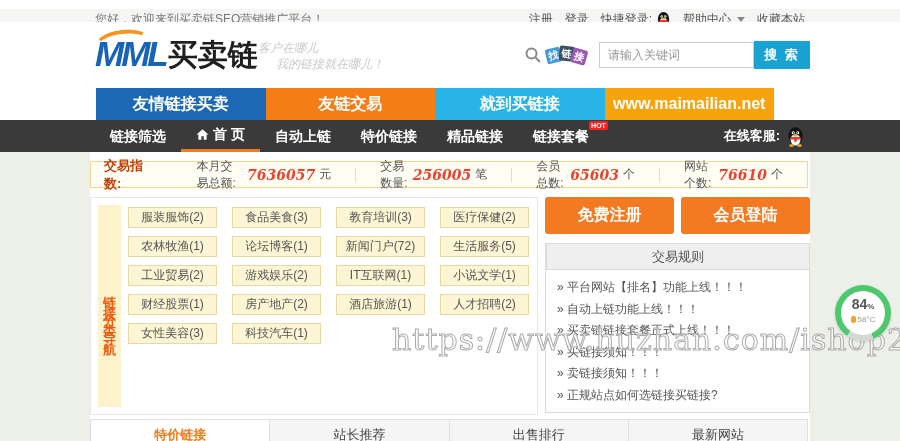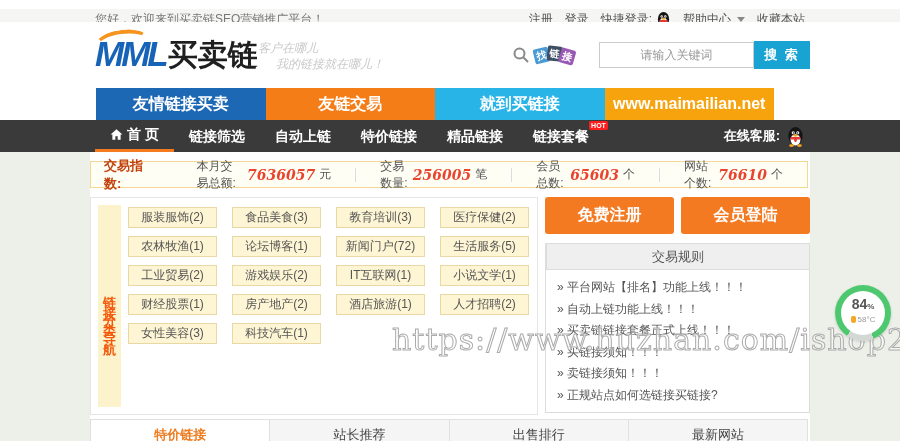--- a/index.html
+++ b/index.html
@@ -21,21 +21,21 @@
   .logo-mark::before { content:""; position:absolute; left:0px; top:-6px; width:48px; height:18px; border:3px solid transparent; border-top:4px solid #f7941d; border-radius:50%; transform:rotate(-8deg); }
   .logo-name { font-size:30px; font-weight:700; color:#1f1f1f; line-height:34px; margin-left:2px; }
   .tagline { position:absolute; left:258px; top:18px; font-family:"DejaVu Serif", serif; font-style:italic; font-size:12px; color:#c9c9c9; line-height:16px; }
   .tagline .t2 { padding-left:18px; }
   .searchbar { position:absolute; right:90px; top:19px; display:flex; align-items:center; }
   .mag-icon { margin-right:4px; }
   .tile { display:inline-block; width:15px; height:15px; line-height:15px; text-align:center; color:#fff; font-size:10px; font-weight:700; border-radius:2px; }
   .tile0 { background:#4a9bd5; transform:rotate(-14deg); }
   .tile1 { background:#3d4f63; transform:rotate(6deg) translateY(-2px); margin-left:-2px; }
   .tile2 { background:#9b59b6; transform:rotate(16deg) translateY(1px); margin-left:-2px; }
-  .search-input { width:155px; height:26px; border:1px solid #ccc; padding:0 8px; font-size:12px; color:#333; margin-left:24px; outline:none;text-align:center; }
+  .search-input { width:155px; height:26px; border:1px solid #ccc; padding:0 8px; font-size:12px; color:#333; margin-left:12px; outline:none; }
   .search-input::placeholder { color:#999; }
   .search-btn { width:56px; height:28px; background:#18a3d2; color:#fff; border:none; font-size:13px; font-weight:700; letter-spacing:2px; cursor:pointer; }
 
   
   .banner { position:absolute; left:90px; top:88px; width:684px; height:32px; display:flex;padding-left:6px; }
   .seg { flex:1; text-align:center; line-height:32px; color:#fff; font-size:16px; font-weight:700; cursor:pointer; white-space:nowrap; }
   .seg0 { background:#1d68b5; }
   .seg1 { background:#f57d17; }
   .seg2 { background:#29b4e8; }
   .seg3 { background:#f7a30d; font-size:16px; }
@@ -163,28 +163,28 @@
 
   <div class="banner">
     <div class="seg seg0">友情链接买卖</div>
     <div class="seg seg1">友链交易</div>
     <div class="seg seg2">就到买链接</div>
     <div class="seg seg3">www.maimailian.net</div>
   </div>
 
   <div class="nav">
     <div class="nav-items">
+      <div class="nav-item">
+        <span>链接筛选</span>
+      </div>
       <div class="nav-item active">
         <svg width="13" height="13" viewBox="0 0 22 20">
           <path d="M11 1 L21 10 h-3 v9 h-5 v-6 h-4 v6 H4 v-9 H1 Z" fill="#ffffff"></path>
         </svg>
         <span>首 页</span>
-      </div>
-      <div class="nav-item">
-        <span>链接筛选</span>
       </div>
       <div class="nav-item">
         <span>自动上链</span>
       </div>
       <div class="nav-item">
         <span>特价链接</span>
       </div>
       <div class="nav-item">
         <span>精品链接</span>
       </div>

